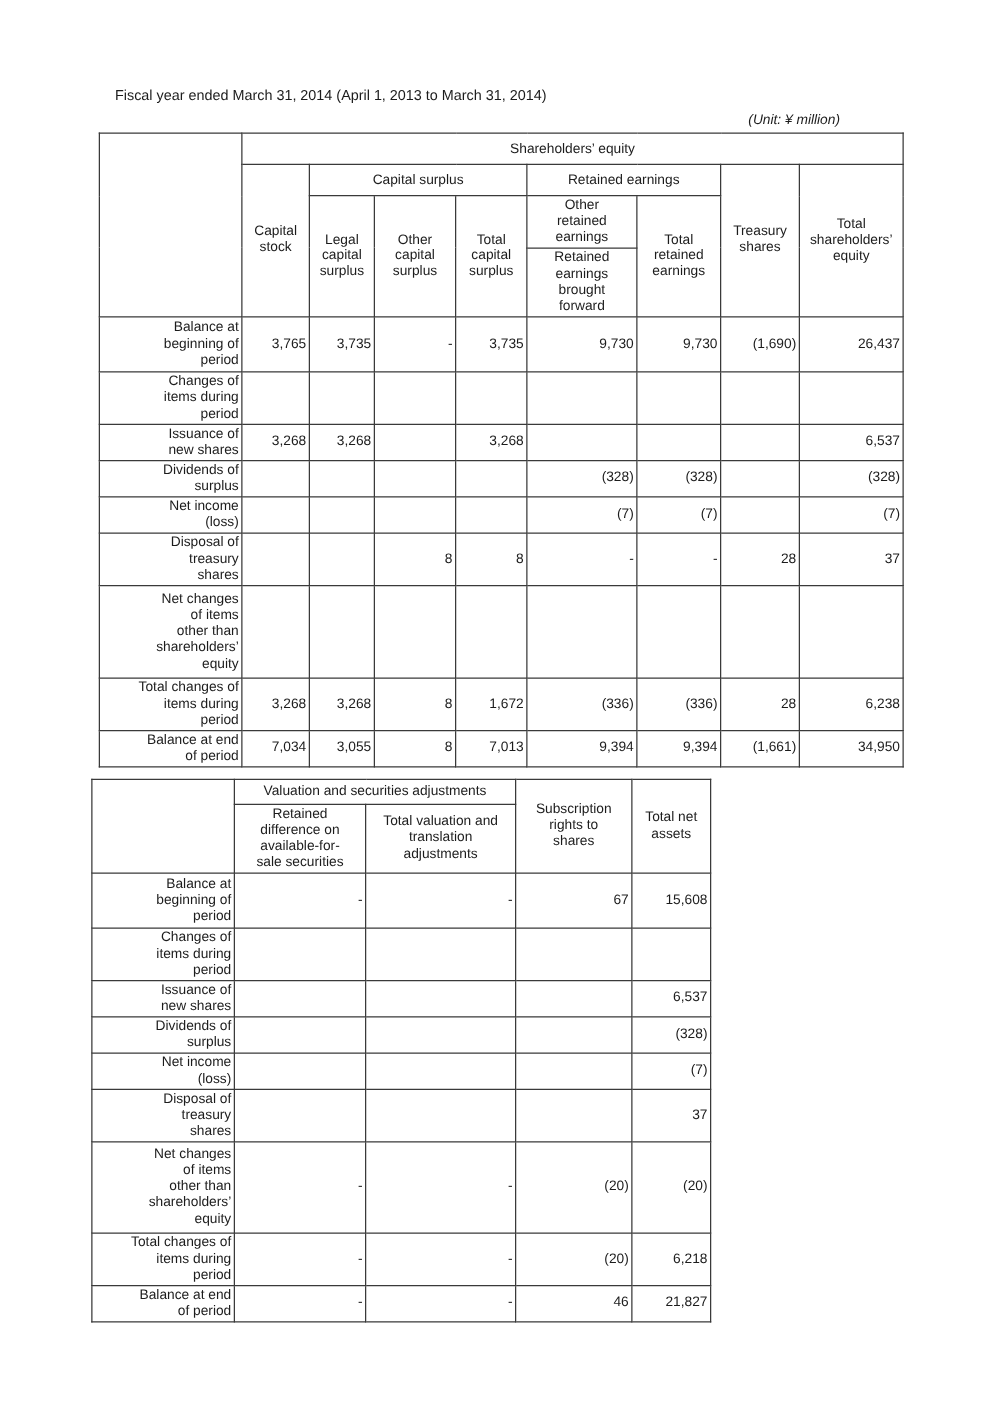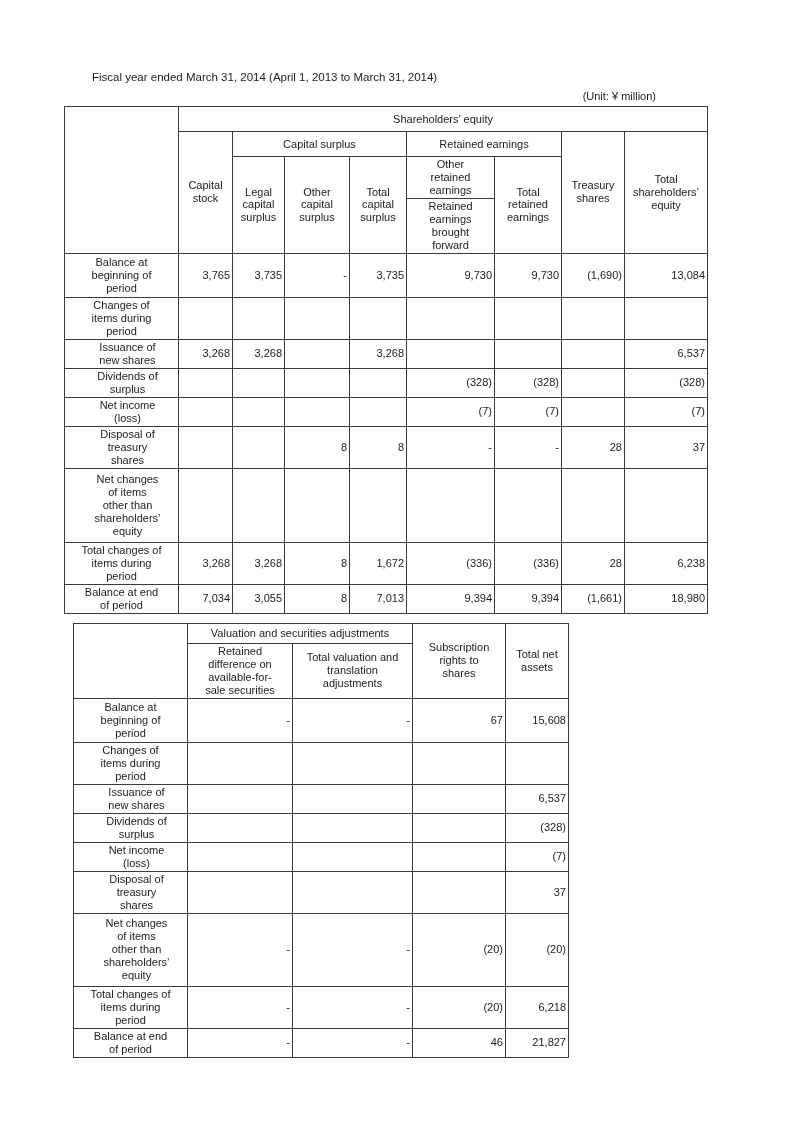--- a/index.html
+++ b/index.html
@@ -9,45 +9,45 @@
     background:#ffffff;
     font-family:"Liberation Sans", sans-serif;
     color:#1c1c1c;
     overflow:hidden;
   }
   .doc-title {
     position:absolute; left:92px; top:71px;
     font-size:11.5px; white-space:nowrap;
   }
   .unit-note {
-    position:absolute; right:84px; top:90px;
-    font-size:11px; white-space:nowrap;
+    position:absolute; right:68px; top:90px;
+    font-size:11px; white-space:nowrap;font-style:italic;
   }
   table.fin {
     position:absolute;
     border-collapse:collapse;
     table-layout:fixed;
   }
-  #table1 { left:64px; top:106px; width:643px; }
+  #table1 { left:79px; top:106px; width:643px; }
   #table2 { left:73px; top:623px; width:495px; }
   table.fin th, table.fin td {
     border:1px solid #3a3a3a;
     font-size:11px;
     font-weight:normal;
     line-height:1.18;
     padding:1px 2px;
     overflow:hidden;
   }
   table.fin th {
     text-align:center;
     vertical-align:middle;
     white-space:pre-line;
   }
   td.lbl {
-    text-align:center;
+    text-align:right;
     vertical-align:middle;
     white-space:pre-line;
     padding-left:4px;
   }
   td.lbl.ind { padding-left:14px; }
   td.num {
     text-align:right;
     vertical-align:middle;
     padding-right:5px;
   }
@@ -123,21 +123,21 @@
           <td class="lbl">Balance at
 beginning of
 period</td>
           <td class="num">3,765</td>
           <td class="num">3,735</td>
           <td class="num">-</td>
           <td class="num">3,735</td>
           <td class="num">9,730</td>
           <td class="num">9,730</td>
           <td class="num">(1,690)</td>
-          <td class="num">13,084</td>
+          <td class="num">26,437</td>
         </tr>
         <tr style="height: 42px;">
           <td class="lbl">Changes of
 items during
 period</td>
           <td class="num"></td>
           <td class="num"></td>
           <td class="num"></td>
           <td class="num"></td>
           <td class="num"></td>
@@ -225,21 +225,21 @@
         <tr style="height: 28px;">
           <td class="lbl">Balance at end
 of period</td>
           <td class="num">7,034</td>
           <td class="num">3,055</td>
           <td class="num">8</td>
           <td class="num">7,013</td>
           <td class="num">9,394</td>
           <td class="num">9,394</td>
           <td class="num">(1,661)</td>
-          <td class="num">18,980</td>
+          <td class="num">34,950</td>
         </tr>
       </tbody>
   </table>
 
   <table class="fin" id="table2">
     <colgroup>
       <col style="width:114px">
         <col style="width:105px">
         <col style="width:120px">
       <col style="width:93px">

